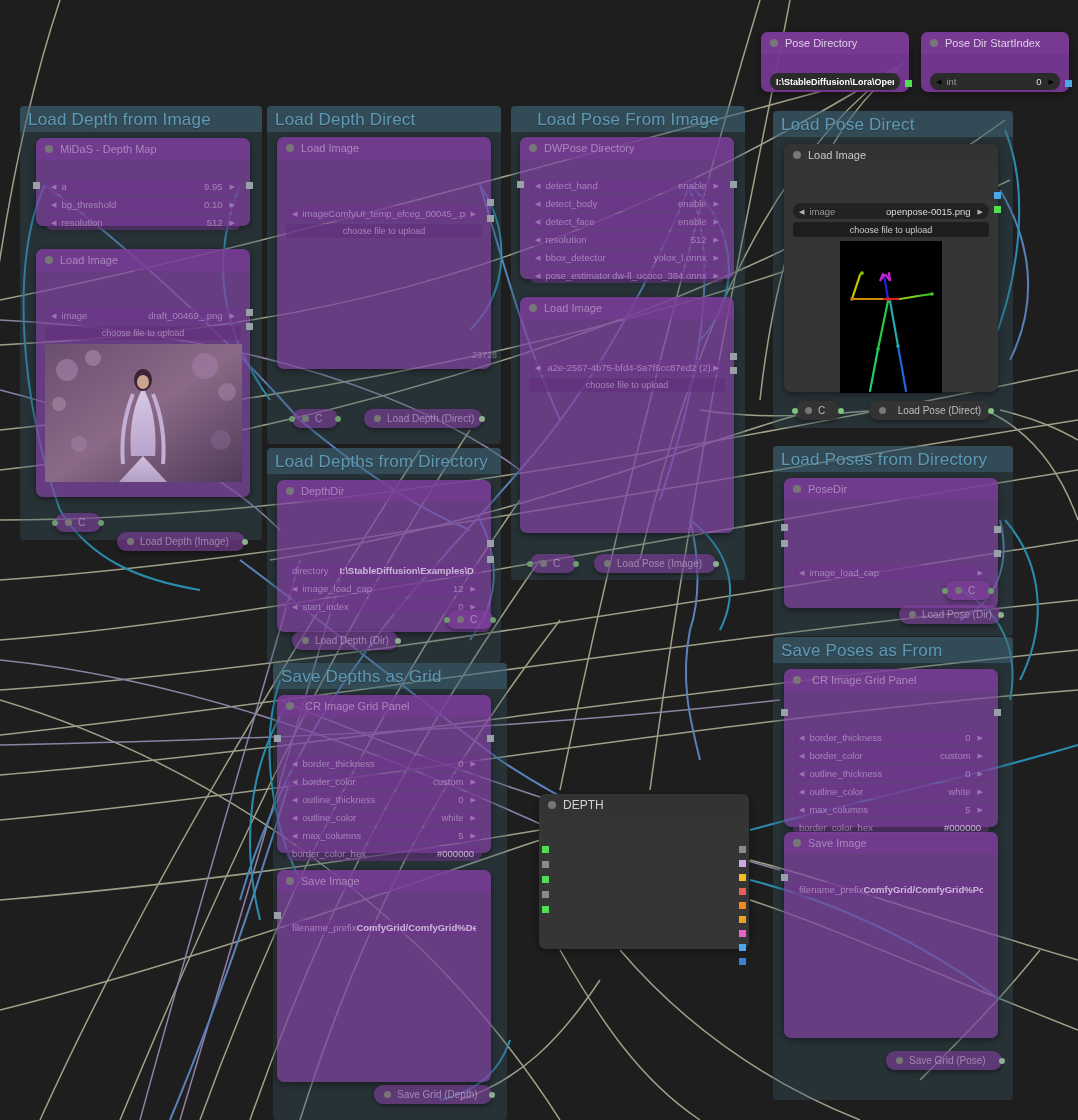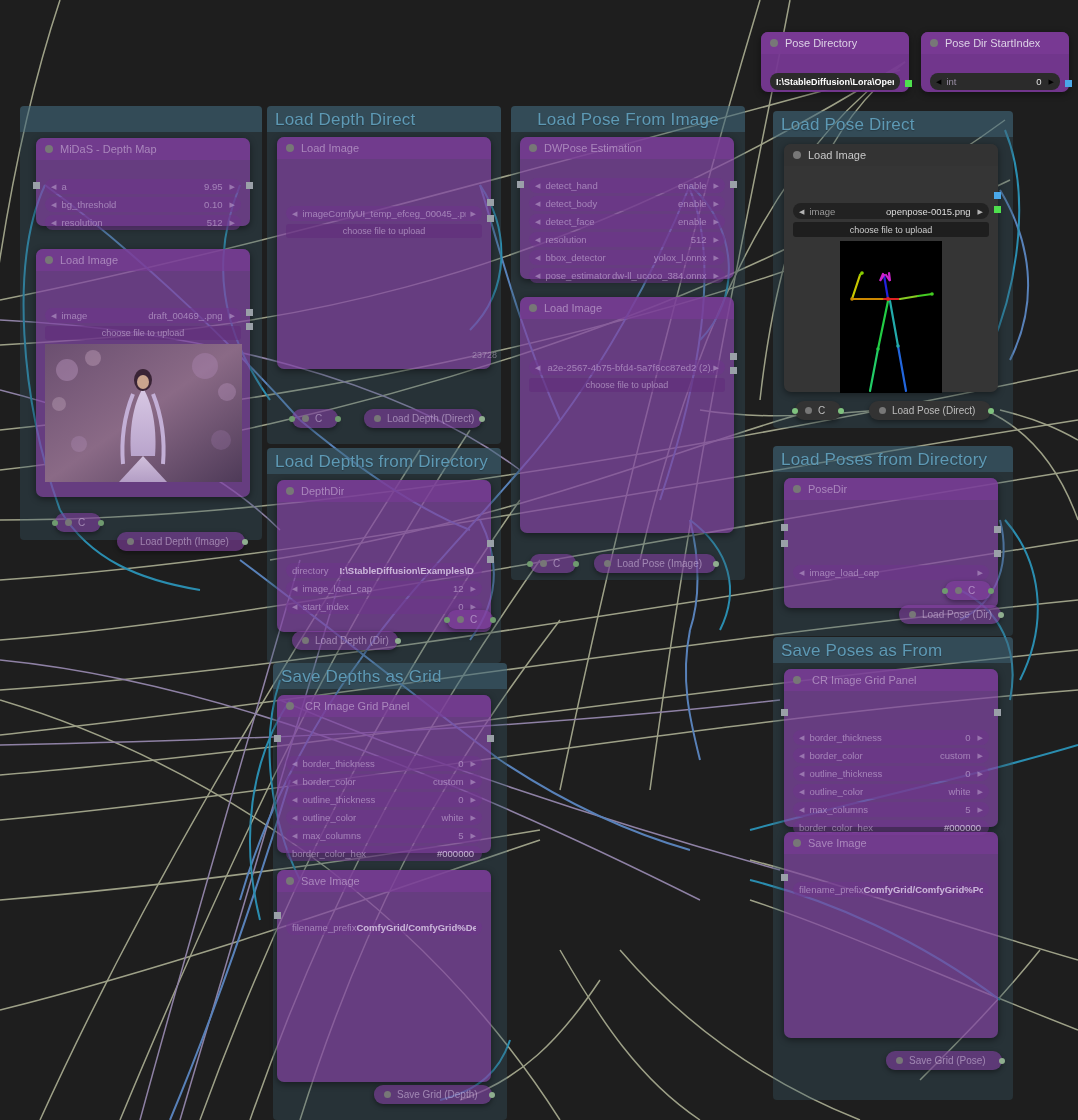--- a/index.html
+++ b/index.html
@@ -149,20 +149,21 @@
         <path d="M 750 830 C 860 800 960 780 1078 745"></path>
         <path d="M 440 1100 C 480 1090 500 1070 510 1040"></path>
         <path d="M 290 700 C 250 760 240 840 260 920"></path>
         <path d="M 960 590 C 1000 610 1020 650 1010 700"></path>
       </g>
     </g>
   </svg>
 
   <div class="group" style="left:20px;top:106px;width:242px;height:434px;">
     <div class="group-bar"></div>
+    <div class="group-title">Load Depth from Image</div>
   </div>
   <div class="group" style="left:267px;top:106px;width:234px;height:338px;">
     <div class="group-bar"></div>
     <div class="group-title">Load Depth Direct</div>
   </div>
   <div class="group" style="left:511px;top:106px;width:234px;height:474px;text-align:center;">
     <div class="group-bar"></div>
     <div class="group-title">Load Pose From Image</div>
   </div>
   <div class="group" style="left:773px;top:111px;width:240px;height:317px;">
@@ -303,21 +304,21 @@
         <span class="wval">ComfyUI_temp_efceg_00045_.png</span>
         <span class="arr arrR">▶</span>
       </div>
       <div class="btnw">choose file to upload</div>
     </div>
   </div>
 
   <div class="node muted" style="left:520px;top:137px;width:214px;height:142px;">
     <div class="nhead">
       <span class="ndot"></span>
-      <span class="ntitle">DWPose Estimation</span>
+      <span class="ntitle">DWPose Directory</span>
     </div>
     <div class="nbody" style="padding-top:16px;">
       <div class="sq" style="background:#9aa0a8;left:-3px;top:22px;"></div>
       <div class="sq" style="background:#9aa0a8;right:-3px;top:22px;"></div>
       <div class="widget">
         <span class="arr arrL">◀</span>
         <span class="wname">detect_hand</span>
         <span class="wval">enable</span>
         <span class="arr arrR">▶</span>
       </div>
@@ -572,20 +573,42 @@
     </div>
     <div class="nbody" style="padding-top:14px;">
       <div class="sq" style="background:#9aa0a8;left:-3px;top:20px;"></div>
       <div class="widget textwidget" style="margin-top:14px;">
         <span class="wname">filename_prefix</span>
         <span class="wval">ComfyGrid/ComfyGrid%PoseDir.st</span>
       </div>
     </div>
   </div>
 
+  <div class="node normal" style="left:539px;top:794px;width:210px;height:155px;">
+    <div class="nhead">
+      <span class="ndot"></span>
+      <span class="ntitle" style="font-size:12px;color:#d2d2d2;">DEPTH</span>
+    </div>
+    <div class="nbody" style="padding:0;">
+      <div class="sq" style="background:#4ee04e;left:3px;top:30px;"></div>
+      <div class="sq" style="background:#8a8a92;left:3px;top:45px;"></div>
+      <div class="sq" style="background:#4ee04e;left:3px;top:60px;"></div>
+      <div class="sq" style="background:#8a8a92;left:3px;top:75px;"></div>
+      <div class="sq" style="background:#4ee04e;left:3px;top:90px;"></div>
+      <div class="sq" style="background:#8a8a92;right:3px;top:30px;"></div>
+      <div class="sq" style="background:#c9a6e8;right:3px;top:44px;"></div>
+      <div class="sq" style="background:#f0c020;right:3px;top:58px;"></div>
+      <div class="sq" style="background:#e85c5c;right:3px;top:72px;"></div>
+      <div class="sq" style="background:#f08a20;right:3px;top:86px;"></div>
+      <div class="sq" style="background:#f0a020;right:3px;top:100px;"></div>
+      <div class="sq" style="background:#f060c8;right:3px;top:114px;"></div>
+      <div class="sq" style="background:#4aa8ea;right:3px;top:128px;"></div>
+      <div class="sq" style="background:#3a7fd0;right:3px;top:142px;"></div>
+    </div>
+  </div>
 
   <div class="pill muted" style="left:55px;top:513px;width:46px;">
     <span class="pslot" style="left:-3px;background:#6f9a6f;"></span>
     <span class="pdot"></span>
     <span>C</span>
     <span class="pslot" style="right:-3px;background:#6f9a6f;"></span>
   </div>
   <div class="pill muted" style="left:117px;top:532px;width:128px;">
     <span class="pdot"></span>
     <span>Load Depth (Image)</span>
@@ -615,21 +638,21 @@
     <span>Load Pose (Image)</span>
     <span class="pslot" style="right:-3px;background:#8fae8f;"></span>
   </div>
 
   <div class="pill normal" style="left:795px;top:401px;width:46px;">
     <span class="pslot" style="left:-3px;background:#7fc27f;"></span>
     <span class="pdot"></span>
     <span>C</span>
     <span class="pslot" style="right:-3px;background:#7fc27f;"></span>
   </div>
-  <div class="pill normal" style="left:869px;top:401px;width:122px;">
+  <div class="pill normal" style="left:869px;top:401px;width:122px;justify-content:space-between;">
     <span class="pdot"></span>
     <span>Load Pose (Direct)</span>
     <span class="pslot" style="right:-3px;background:#7fc27f;"></span>
   </div>
 
   <div class="pill muted" style="left:447px;top:610px;width:46px;">
     <span class="pslot" style="left:-3px;background:#6f9a6f;"></span>
     <span class="pdot"></span>
     <span>C</span>
     <span class="pslot" style="right:-3px;background:#6f9a6f;"></span>

